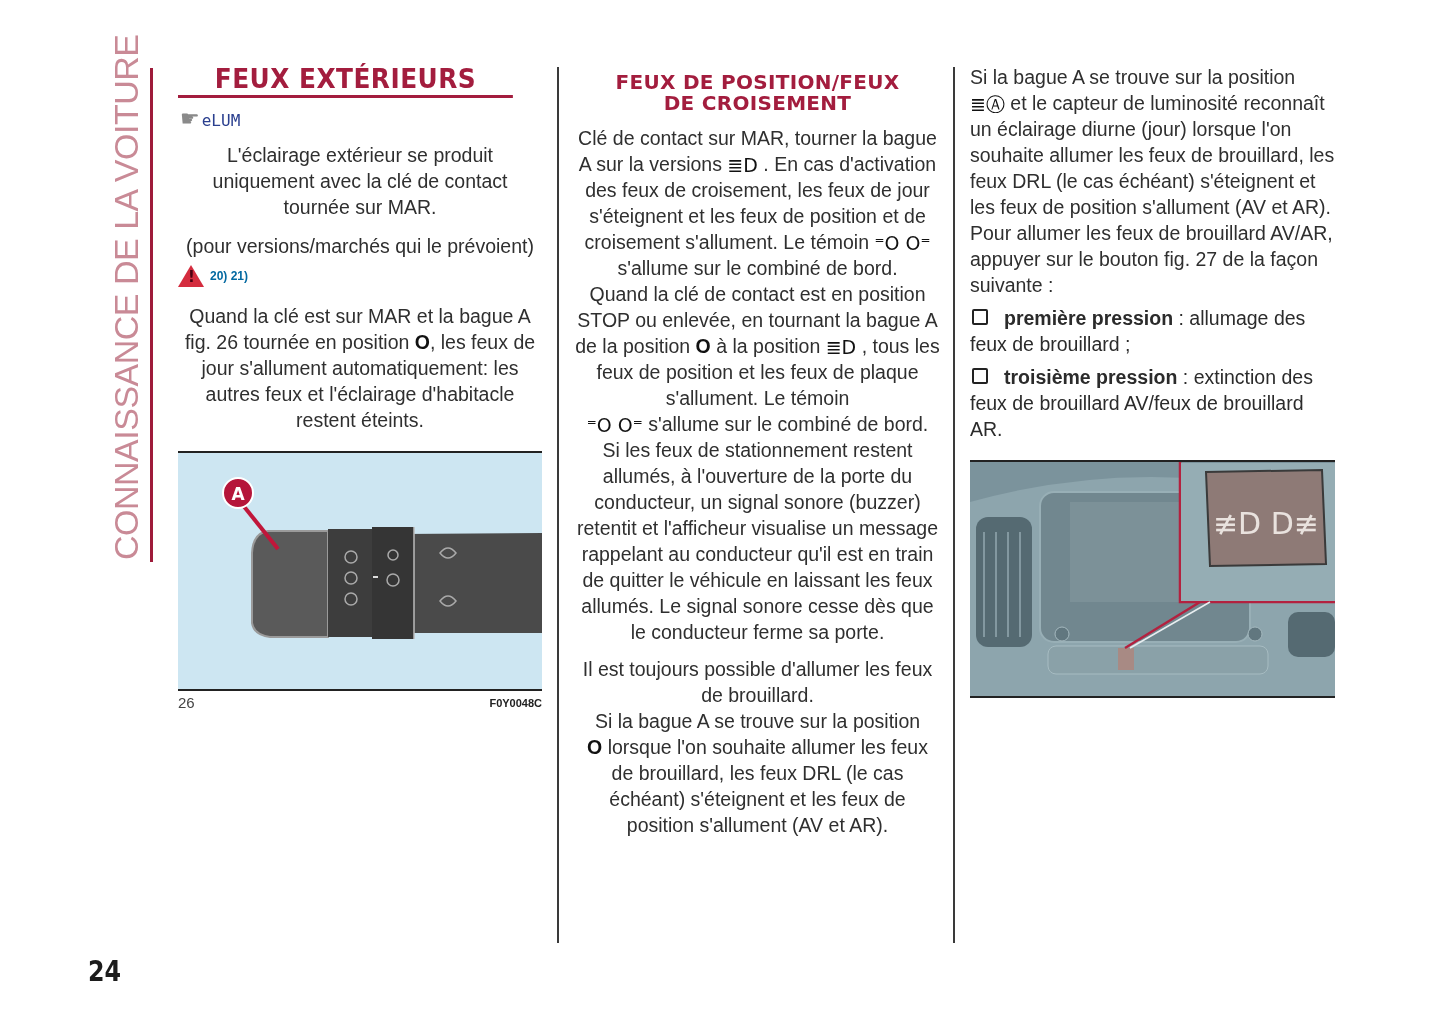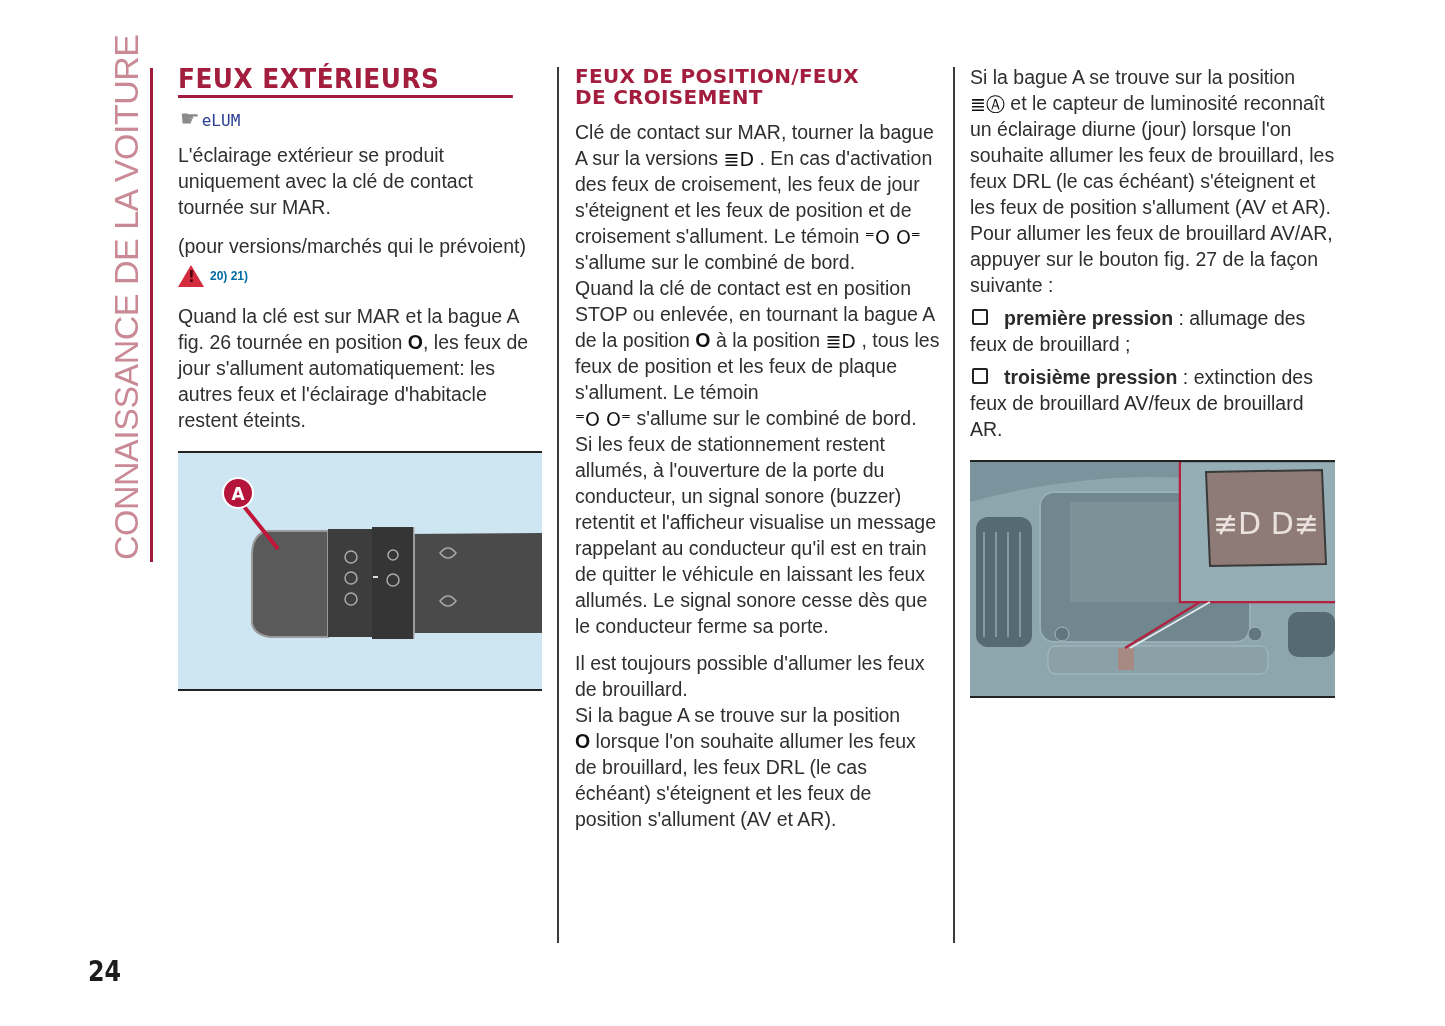--- a/index.html
+++ b/index.html
@@ -7,21 +7,21 @@
          font-family: "Liberation Sans", sans-serif; color: #2b2b2b; }
 
   .side-tab { position: absolute; left: 104px; top: 66px; width: 44px; height: 494px; }
   .side-tab .side-text { position: absolute; left: 0; top: 0; width: 494px; height: 44px;
          transform-origin: 0 0; transform: translate(0, 494px) rotate(-90deg);
          font-size: 34px; line-height: 44px; color: #c98a96; letter-spacing: -0.5px;
          white-space: nowrap; font-weight: normal; }
   .side-tab .side-rule { position: absolute; left: 46px; top: 2px; width: 3px; height: 494px; background: #9e1b3a; }
 
   .col { position: absolute; top: 60px; }
-  .col1 { left: 178px; width: 364px; }
+  .col1 { left: 178px; width: 364px; text-align: center; }
   .col2 { left: 575px; width: 365px; }
   .col3 { left: 970px; width: 365px; }
 
   .vrule { position: absolute; width: 2px; background: #3a3a3a; }
   .vrule.r1 { left: 557px; top: 67px; height: 876px; }
   .vrule.r2 { left: 953px; top: 67px; height: 876px; }
 
   .h1 { font-family: "DejaVu Sans", sans-serif; font-weight: bold; color: #a31d3e;
         font-size: 27px; line-height: 30px; letter-spacing: 0.5px; margin: 4px 0 0 0;
         border-bottom: 3px solid #a31d3e; padding-bottom: 1px; width: 364px;
@@ -106,24 +106,28 @@
           <circle cx="215" cy="102" r="5"></circle>
             <circle cx="215" cy="127" r="6"></circle>
           <path d="M262 100 q8 -10 16 0 q-8 10 -16 0z"></path>
             <path d="M262 148 q8 -10 16 0 q-8 10 -16 0z"></path>
         </g>
         <line x1="60" y1="46" x2="100" y2="96" stroke="#c0163a" stroke-width="4"></line>
         <circle cx="60" cy="40" r="15" fill="#b5153a" stroke="#fff" stroke-width="2"></circle>
         <text x="60" y="47" text-anchor="middle" font-family="DejaVu Sans, sans-serif" font-weight="bold" font-size="17" fill="#fff">A</text>
       </svg>
     </div>
+    <div class="fig-caption">
+      <span class="num">26</span>
+      <span class="code">F0Y0048C</span>
+    </div>
   </div>
 </div>
 
-<div class="col col2" style="top:66px;">
+<div class="col col2" style="top:72px;text-align:center;">
   <div class="h2">
     <div>FEUX DE POSITION/FEUX</div>
     <div>DE CROISEMENT</div>
   </div>
   <p style="margin-top:11px;">
     <span>Clé de contact sur MAR, tourner la bague A sur la versions </span><span class="icon-inline">≣D</span><span> . En cas d'activation des feux de croisement, les feux de jour s'éteignent et les feux de position et de croisement s'allument. Le témoin </span><span class="icon-inline">⁼O O⁼</span><span> s'allume sur le combiné de bord.</span>
   </p>
   <p>
     <span>Quand la clé de contact est en position STOP ou enlevée, en tournant la bague A de la position </span><b class="pos">O</b><span> à la position </span><span class="icon-inline">≣D</span><span> , tous les feux de position et les feux de plaque s'allument. Le témoin </span><br><span class="icon-inline">⁼O O⁼</span><span> s'allume sur le combiné de bord.</span>
   </p>

